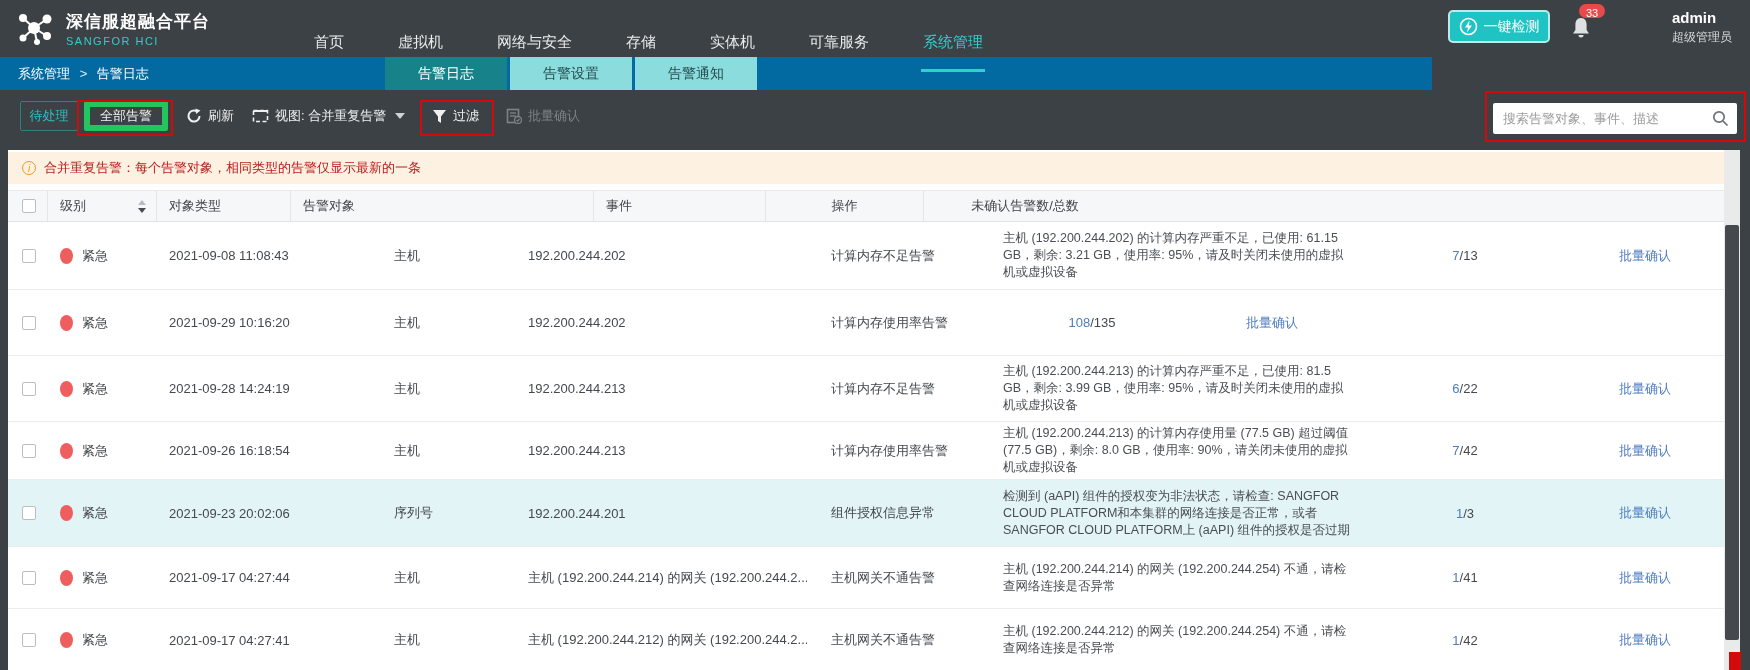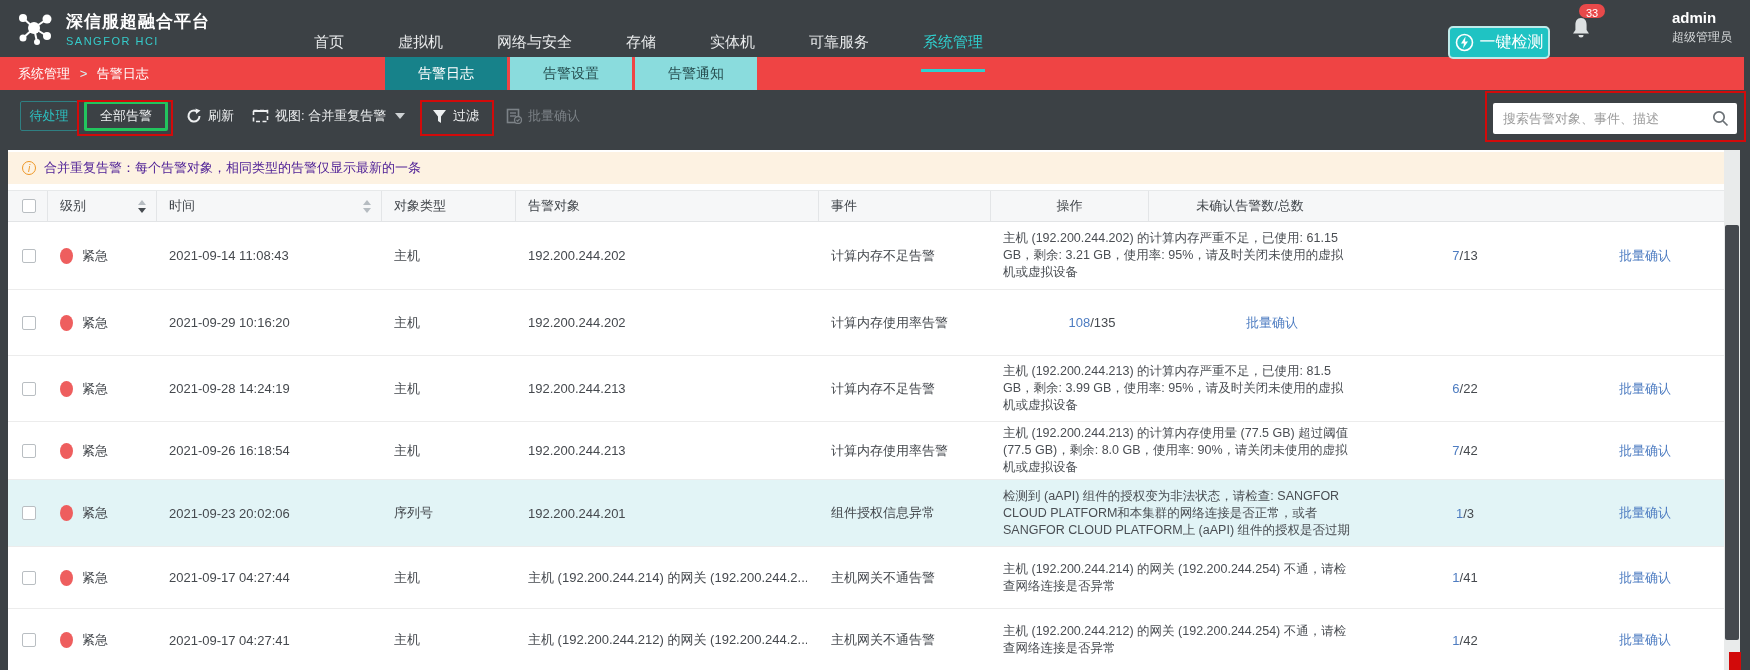--- a/index.html
+++ b/index.html
@@ -8,40 +8,40 @@
   button { font-family:inherit; background:none; border:none; cursor:pointer; }
 
   
   .topbar { position:absolute; left:0; top:0; width:1750px; height:57px; background:#3c4145; z-index:5; }
   .brand { position:absolute; left:14px; top:7px; display:flex; align-items:center; gap:10px; }
   .brand-title { color:#fff; font-size:17px; font-weight:bold; letter-spacing:1px; }
   .brand-sub { color:#35cccb; font-size:11px; letter-spacing:1.5px; margin-top:2px; }
   .mainnav { position:absolute; left:312px; top:0; height:57px; display:flex; gap:50px; }
   .nav-item { color:#e8eaeb; font-size:15px; line-height:54px; height:57px; border-bottom:3px solid transparent; padding:0 2px; cursor:pointer;margin-top:15px; }
   .nav-item.active { color:#2fd0cf; border-bottom-color:#2fd0cf; }
-  .check-btn { position:absolute; right:200px; top:26px; width:102px; height:33px; background:#1fc3c3; border:2px solid #bfeaea; border-radius:5px; color:#fff; font-size:16px; display:flex; align-items:center; justify-content:center; gap:6px; }
+  .check-btn { position:absolute; right:200px; top:10px; width:102px; height:33px; background:#1fc3c3; border:2px solid #bfeaea; border-radius:5px; color:#fff; font-size:14px; display:flex; align-items:center; justify-content:center; gap:6px; }
   .bell-wrap { position:absolute; right:158px; top:16px; width:22px; height:24px; cursor:pointer; }
   .badge { position:absolute; top:-12px; left:9px; min-width:26px; height:14px; border-radius:9px; background:#e8494a; color:#fff; font-size:11px; line-height:18px; text-align:center; padding:0 4px; }
   .user { position:absolute; right:18px; top:9px; cursor:pointer; }
   .user-name { color:#fff; font-size:15px; font-weight:bold; }
   .user-role { color:#d8dbdc; font-size:12px; margin-top:3px; }
 
   
-  .subbar { position:absolute; left:0; top:57px; width:1744px; height:33px; background:#ef4444; }
+  .subbar { position:absolute; left:0; top:57px; width:1432px; height:33px; background:#0369a1; }
   .breadcrumb { position:absolute; left:18px; top:0; line-height:33px; color:#fff; font-size:13px; }
   .breadcrumb .sep { margin:0 6px; color:#d8f4f4; }
   .tabs { position:absolute; left:385px; top:0; height:33px; display:flex; gap:3px; }
   .tab { height:33px; line-height:33px; padding:0 33px; font-size:14px; color:#274f51; background:#8adcdd; cursor:pointer; }
   .tab.active { background:#17828a; color:#fff; }
 
   
   .toolbar { position:absolute; left:0; top:90px; width:1750px; height:50px; background:#3c4145; }
   .tb-btn { position:absolute; top:11px; height:30px; font-size:13px; border-radius:2px; }
   .btn-pending { left:20px; width:58px; color:#2cc0c0; border:1px solid #2f7f82; }
-  .btn-all { left:84px; width:84px; color:#eef0f1; border:3px solid #22c55e; }
+  .btn-all { left:84px; width:84px; color:#eef0f1; border:6px solid #22c55e; }
   .tb-link { position:absolute; top:11px; height:30px; display:flex; align-items:center; gap:6px; color:#eef0f1; font-size:13px; }
   .tb-link.disabled { color:#7c8287; cursor:default; }
   .tb-refresh { left:186px; }
   .tb-view { left:252px; }
   .tb-filter { left:432px; }
   .tb-batch { left:506px; }
   .chev { width:0; height:0; border-left:5px solid transparent; border-right:5px solid transparent; border-top:6px solid #cfd3d5; margin-left:3px; }
   .search { position:absolute; right:13px; top:13px; width:244px; height:31px; background:#fff; border-radius:2px; display:flex; align-items:center;margin-left:24px; }
   .search input { flex:1; border:none; outline:none; font-size:13px; color:#333; padding:0 4px 0 10px; background:transparent; font-family:inherit; }
   .search input::placeholder { color:#9b9b9b; }
@@ -51,21 +51,21 @@
   .red-box { position:absolute; border:2px solid #d20a0a; z-index:9; pointer-events:none; }
   .red-box.b1 { left:77px; top:100px; width:96px; height:36px; }
   .red-box.b2 { left:420px; top:100px; width:74px; height:36px; }
   .red-box.b3 { left:1485px; top:91px; width:261px; height:51px; }
   .red-mark { position:absolute; left:1729px; top:652px; width:12px; height:18px; background:#d20a0a; z-index:9; }
 
   
   .panel { position:absolute; left:8px; top:150px; width:1716px; height:520px; background:#fff; }
   .banner { height:32px; margin-top:2px; background:#fdf2e2; display:flex; align-items:center; padding-left:14px; gap:8px; }
   .info-icon { width:14px; height:14px; border:1px solid #ee9726; border-radius:50%; color:#ee9726; font-size:10px; line-height:13px; text-align:center; font-style:italic; }
-  .banner-text { color:#4c1d95; font-size:13px; }
+  .banner-text { color:#b91c1c; font-size:13px; }
 
   .thead { height:32px; margin-top:6px; background:#f6f7f8; border-top:1px solid #e7e9ea; border-bottom:1px solid #e2e4e6; display:flex; align-items:stretch; font-size:13px; color:#40454a; }
   .thead .cell { display:flex; align-items:center; border-right:1px solid #e3e5e7; position:relative; }
   .thead .cell:last-child { border-right:none; }
   .cell { padding:0 12px; }
   .c-check { width:40px; padding:0 0 0 14px; }
   .c-level { width:109px; }
   .c-time  { width:225px; }
   .c-type  { width:134px; }
   .c-object{ width:303px; }
@@ -219,44 +219,37 @@
     <div class="cell c-check">
         <span class="checkbox"></span>
       </div>
     <div class="cell c-level">
       <span>级别</span>
       <span class="sort">
           <i class="up"></i>
           <i class="down dark"></i>
         </span>
     </div>
-    <div class="cell c-time">
-      <span>时间</span>
-      <span class="sort">
-          <i class="up"></i>
-          <i class="down"></i>
-        </span>
-    </div>
     <div class="cell c-type">对象类型</div>
     <div class="cell c-object">告警对象</div>
     <div class="cell c-event">事件</div>
     <div class="cell c-action">操作</div>
     <div class="cell c-count">未确认告警数/总数</div>
   </div>
 
   <div id="tbody">
       <div class="trow" style="min-height: 68px;">
         <div class="cell c-check">
           <span class="checkbox"></span>
         </div>
         <div class="cell c-level">
           <span class="dot"></span>
           <span>紧急</span>
         </div>
-        <div class="cell c-time">2021-09-14 11:08:43</div>
+        <div class="cell c-time">2021-09-08 11:08:43</div>
         <div class="cell c-type">主机</div>
         <div class="cell c-object">
           <span>192.200.244.202</span>
         </div>
         <div class="cell c-event">计算内存不足告警</div>
         <div class="cell c-desc">
           <span class="desc-text">主机 (192.200.244.202) 的计算内存严重不足，已使用: 61.15 GB，剩余: 3.21 GB，使用率: 95%，请及时关闭未使用的虚拟机或虚拟设备</span>
         </div>
         <div class="cell c-count">
           <span class="count-blue">7</span>

